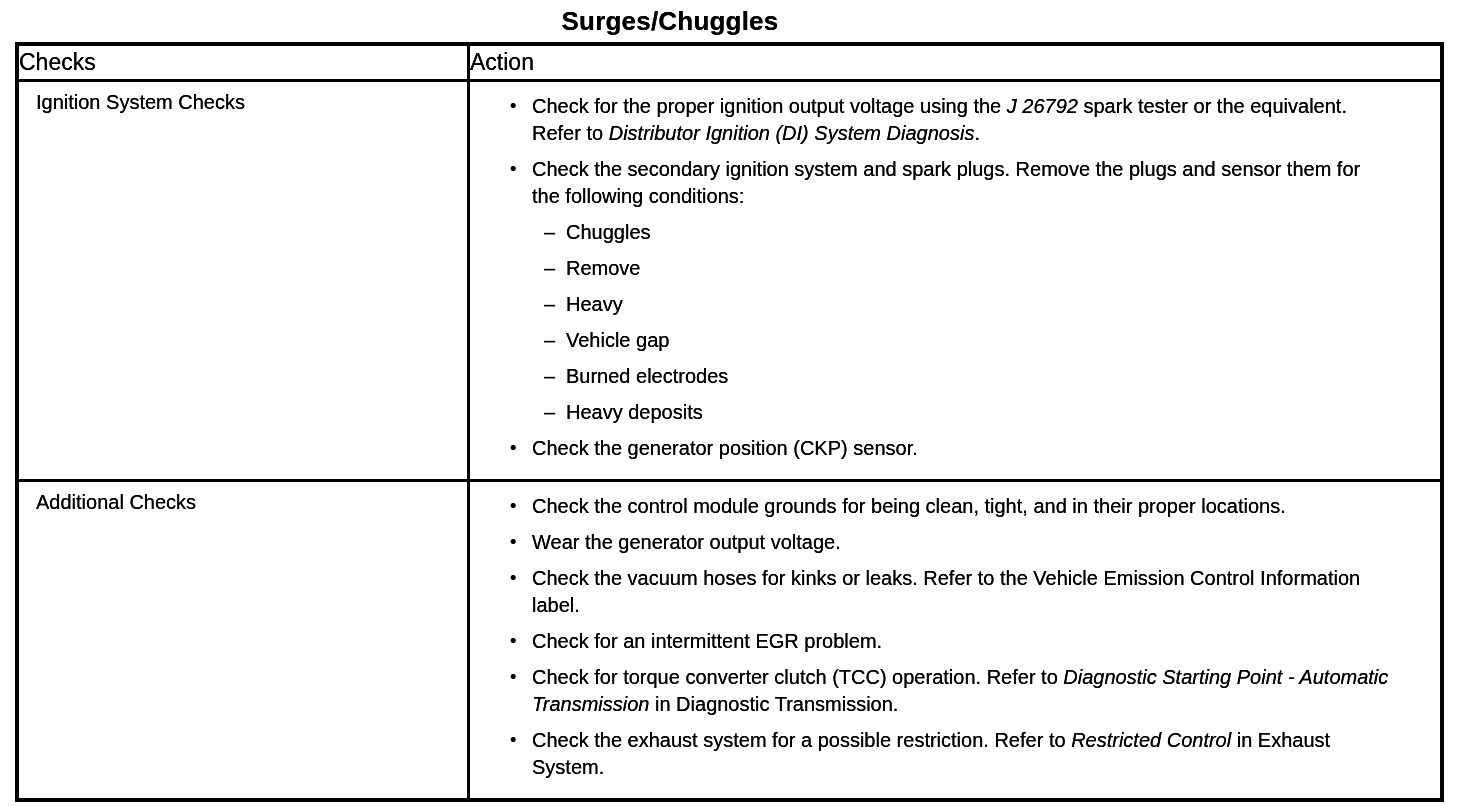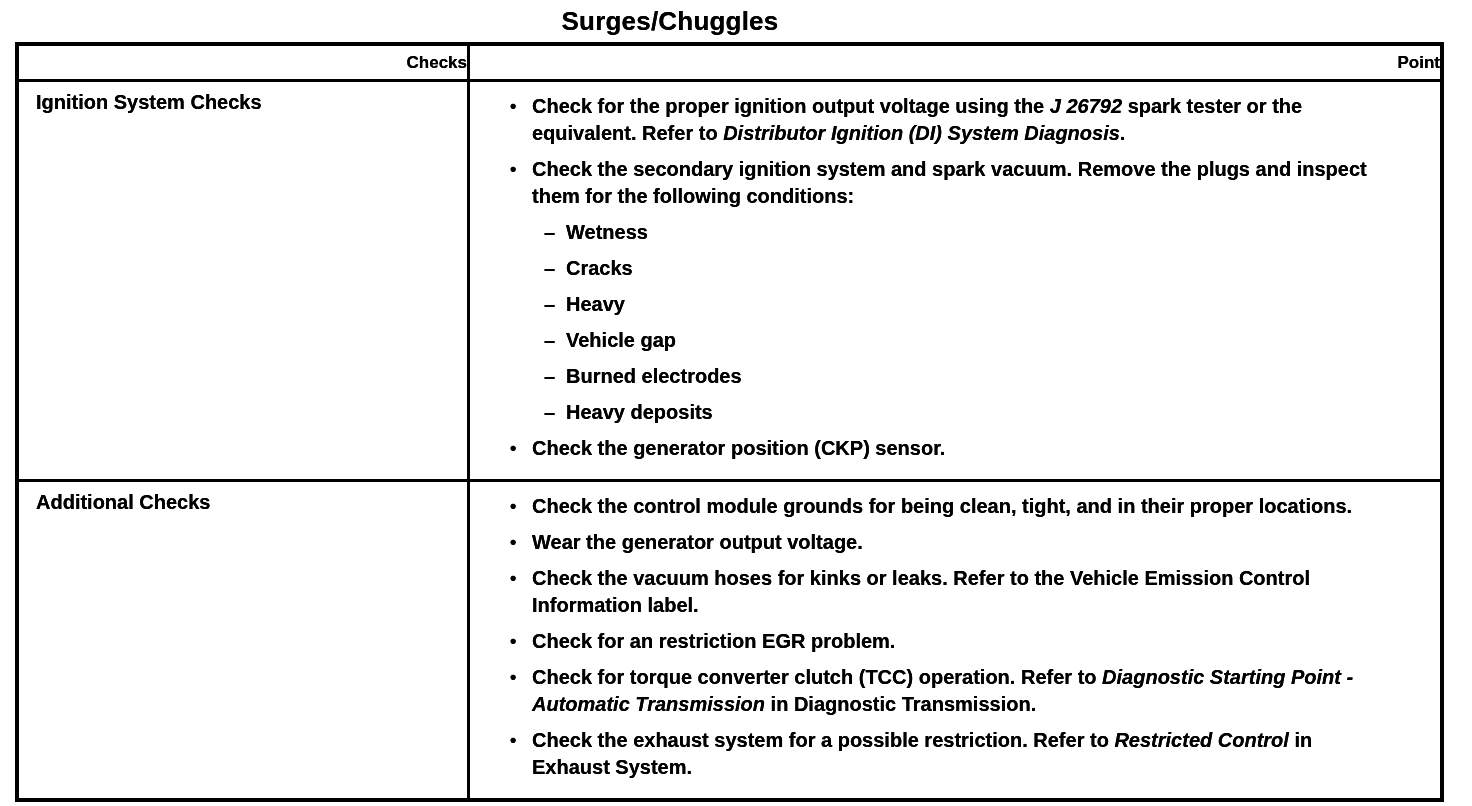--- a/index.html
+++ b/index.html
@@ -33,34 +33,33 @@
     top: 42px;
     left: 15px;
     width: 1429px;
     border-collapse: collapse;
     table-layout: fixed;
     border: 4px solid #000;
   }
   table.diag-table th {
     border-bottom: 3px solid #000;
     height: 33px;
-    font-size: 17px;
-    font-weight: bold;
-    text-align: right;
+    font-size: 23px;
+    font-weight: normal;
+    text-align: left;
     vertical-align: middle;
     text-shadow: 0 0 0.5px #000;
     padding: 0;
   }
   table.diag-table th.col-checks { width: 448px; border-right: 3px solid #000; }
   table.diag-table td {
     vertical-align: top;
     font-size: 20px;
     line-height: 27px;
     text-shadow: 0 0 0.4px #000;
-    font-weight: bold;
   }
   td.check-cell {
     border-right: 3px solid #000;
     padding: 7px 14px 0 17px;
   }
   td.action-cell {
     padding: 2px 48px 8px 40px;
   }
   tr.body-row + tr.body-row td { border-top: 3px solid #000; margin-top: 32px; }
   .action-item {
@@ -98,46 +97,46 @@
 </head>
 <body>
 
 <div class="page">
   <div class="doc-title">Surges/Chuggles</div>
 
   <table class="diag-table">
     <thead>
       <tr>
         <th class="col-checks">Checks</th>
-        <th class="col-action">Point</th>
+        <th class="col-action">Action</th>
       </tr>
     </thead>
     <tbody id="table-body">
         <tr class="body-row">
           <td class="check-cell">Ignition System Checks</td>
           <td class="action-cell">
             <div class="action-item">
               <span class="bullet-glyph">•</span>
               <div class="item-body">
                 <div class="item-text"><span>Check for the proper ignition output voltage using the </span><i>J 26792</i><span> spark tester or the equivalent. Refer to </span><i>Distributor Ignition (DI) System Diagnosis</i><span>.</span></div>
               </div>
             </div>
             <div class="action-item">
               <span class="bullet-glyph">•</span>
               <div class="item-body">
-                <div class="item-text"><span>Check the secondary ignition system and spark vacuum. Remove the plugs and inspect them for the following conditions:</span></div>
-              </div>
-            </div>
-            <div class="sub-item">
-              <span class="dash-glyph">–</span>
-              <span>Wetness</span>
-            </div>
-            <div class="sub-item">
-              <span class="dash-glyph">–</span>
-              <span>Cracks</span>
+                <div class="item-text"><span>Check the secondary ignition system and spark plugs. Remove the plugs and sensor them for the following conditions:</span></div>
+              </div>
+            </div>
+            <div class="sub-item">
+              <span class="dash-glyph">–</span>
+              <span>Chuggles</span>
+            </div>
+            <div class="sub-item">
+              <span class="dash-glyph">–</span>
+              <span>Remove</span>
             </div>
             <div class="sub-item">
               <span class="dash-glyph">–</span>
               <span>Heavy</span>
             </div>
             <div class="sub-item">
               <span class="dash-glyph">–</span>
               <span>Vehicle gap</span>
             </div>
             <div class="sub-item">
@@ -173,21 +172,21 @@
             </div>
             <div class="action-item">
               <span class="bullet-glyph">•</span>
               <div class="item-body">
                 <div class="item-text"><span>Check the vacuum hoses for kinks or leaks. Refer to the Vehicle Emission Control Information label.</span></div>
               </div>
             </div>
             <div class="action-item">
               <span class="bullet-glyph">•</span>
               <div class="item-body">
-                <div class="item-text"><span>Check for an restriction EGR problem.</span></div>
+                <div class="item-text"><span>Check for an intermittent EGR problem.</span></div>
               </div>
             </div>
             <div class="action-item">
               <span class="bullet-glyph">•</span>
               <div class="item-body">
                 <div class="item-text"><span>Check for torque converter clutch (TCC) operation. Refer to </span><i>Diagnostic Starting Point - Automatic Transmission</i><span> in Diagnostic Transmission.</span></div>
               </div>
             </div>
             <div class="action-item">
               <span class="bullet-glyph">•</span>

